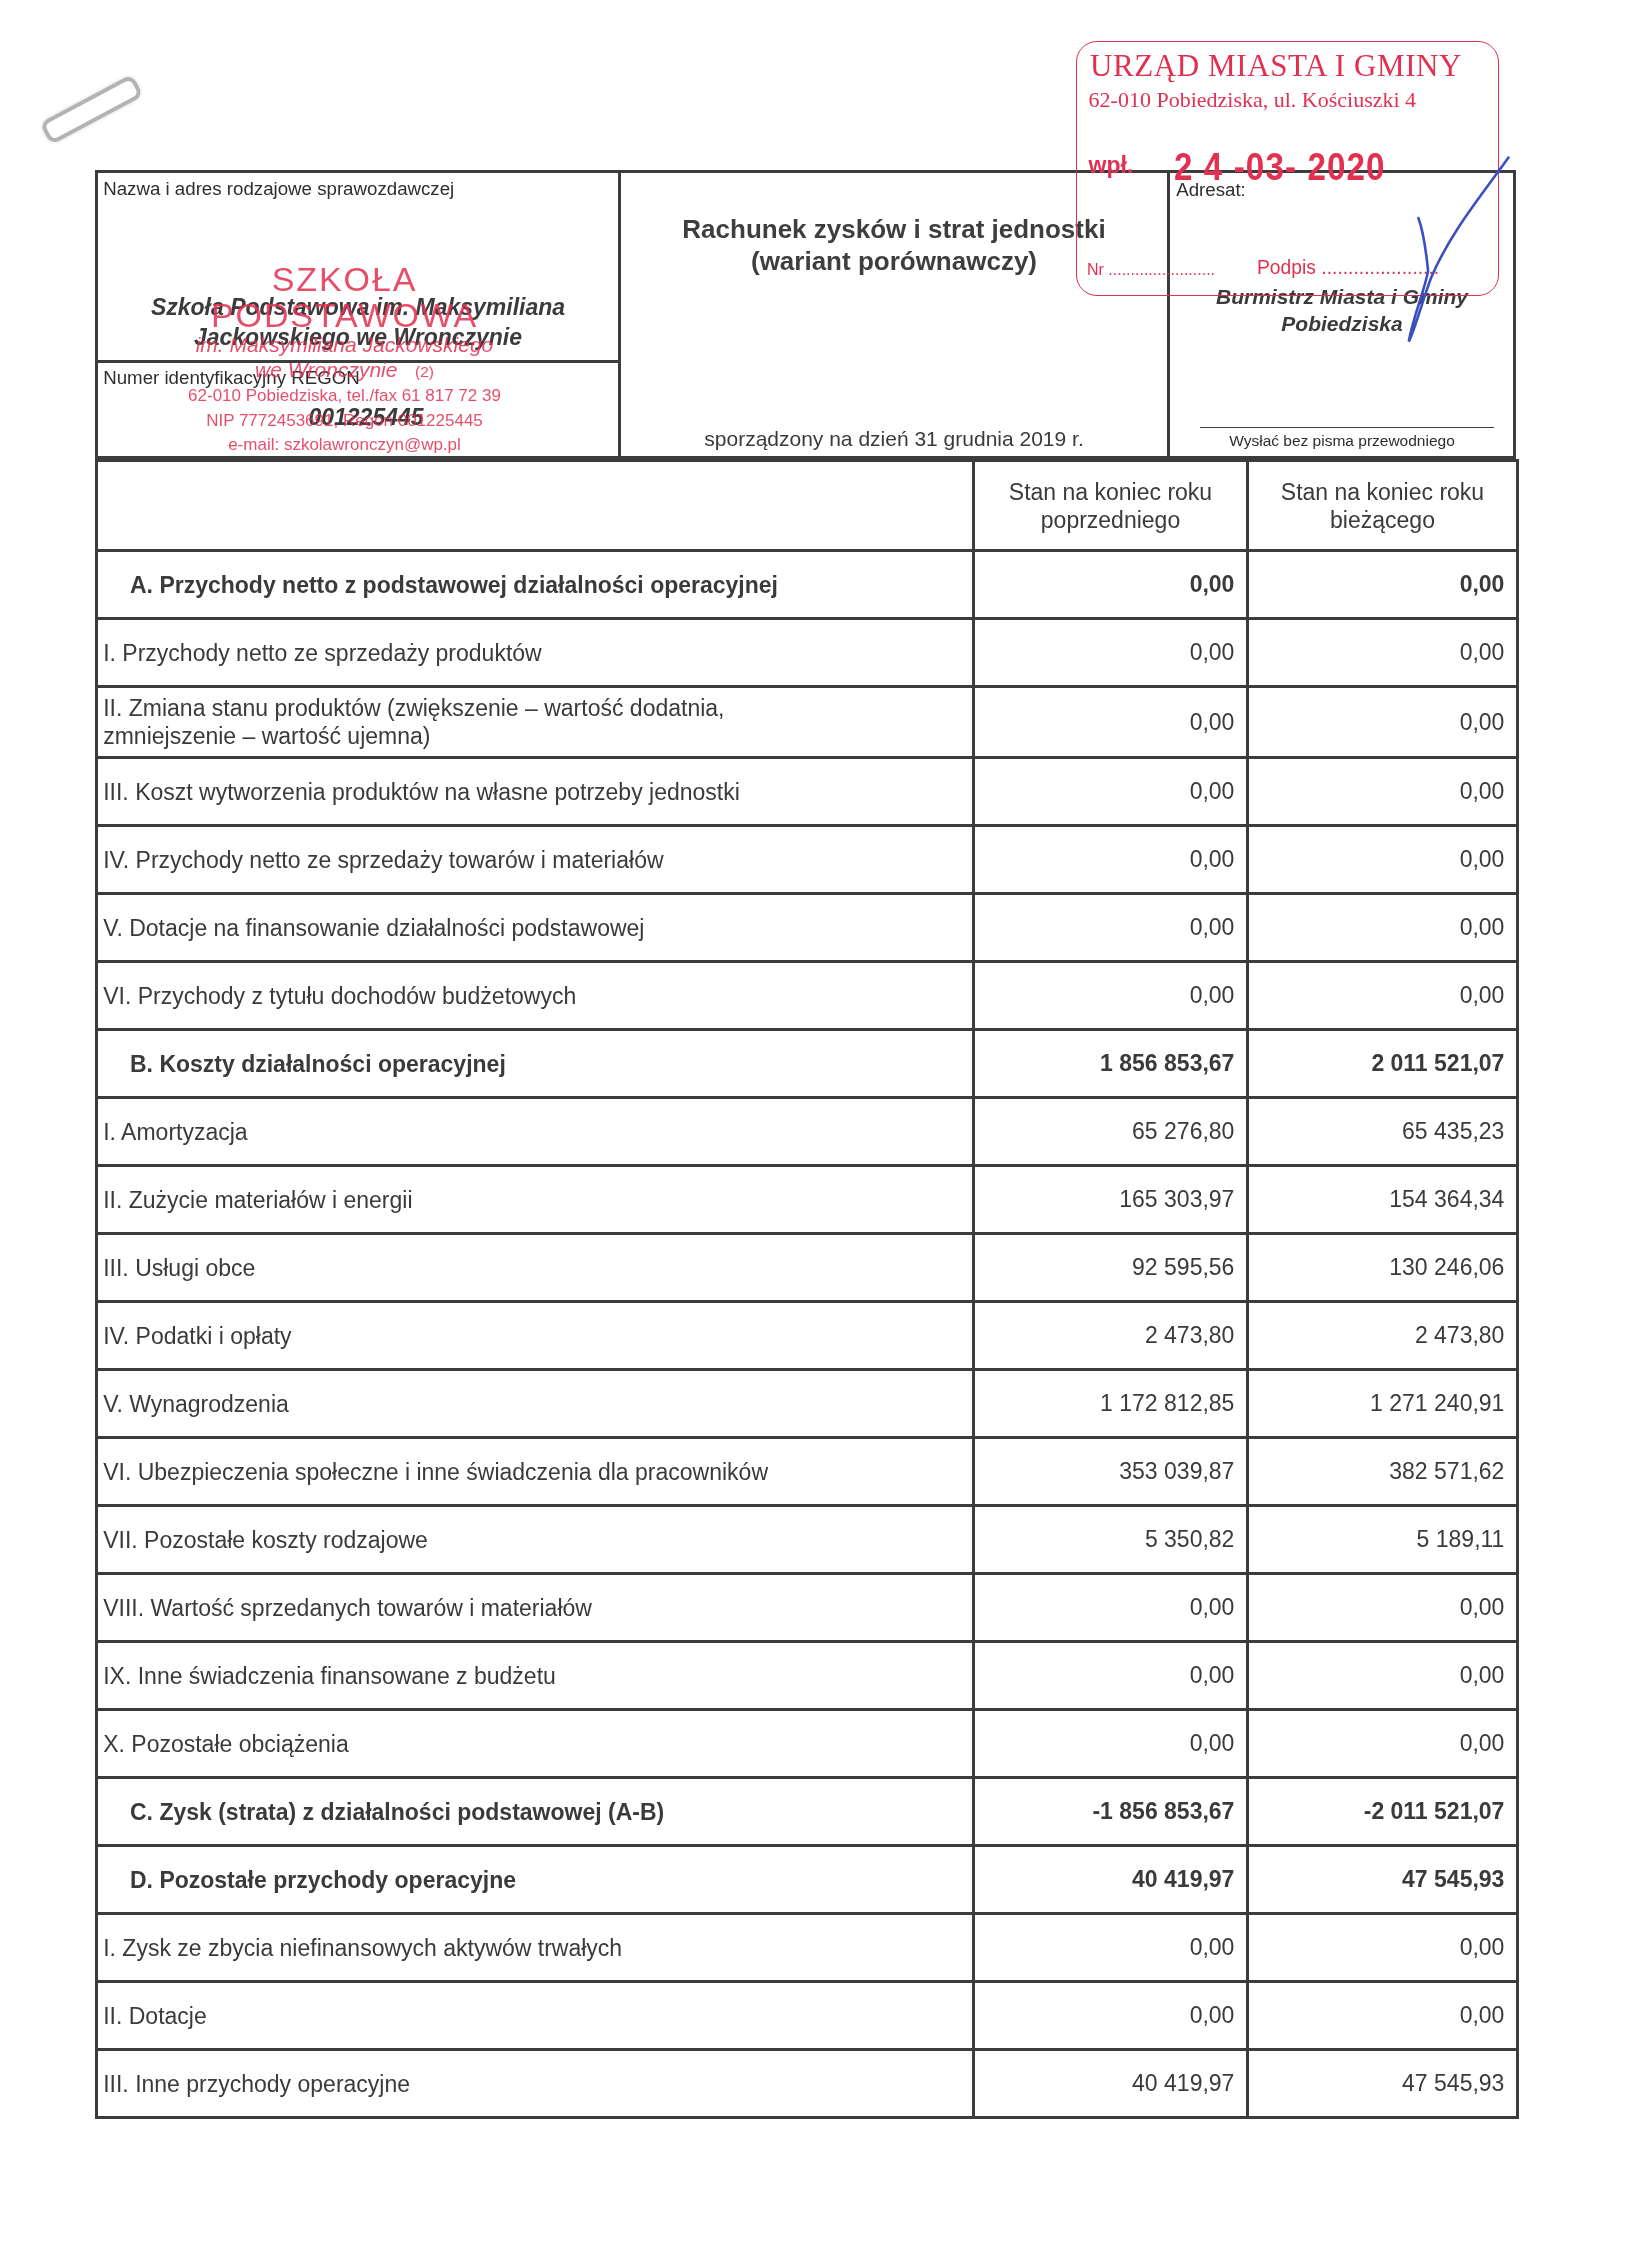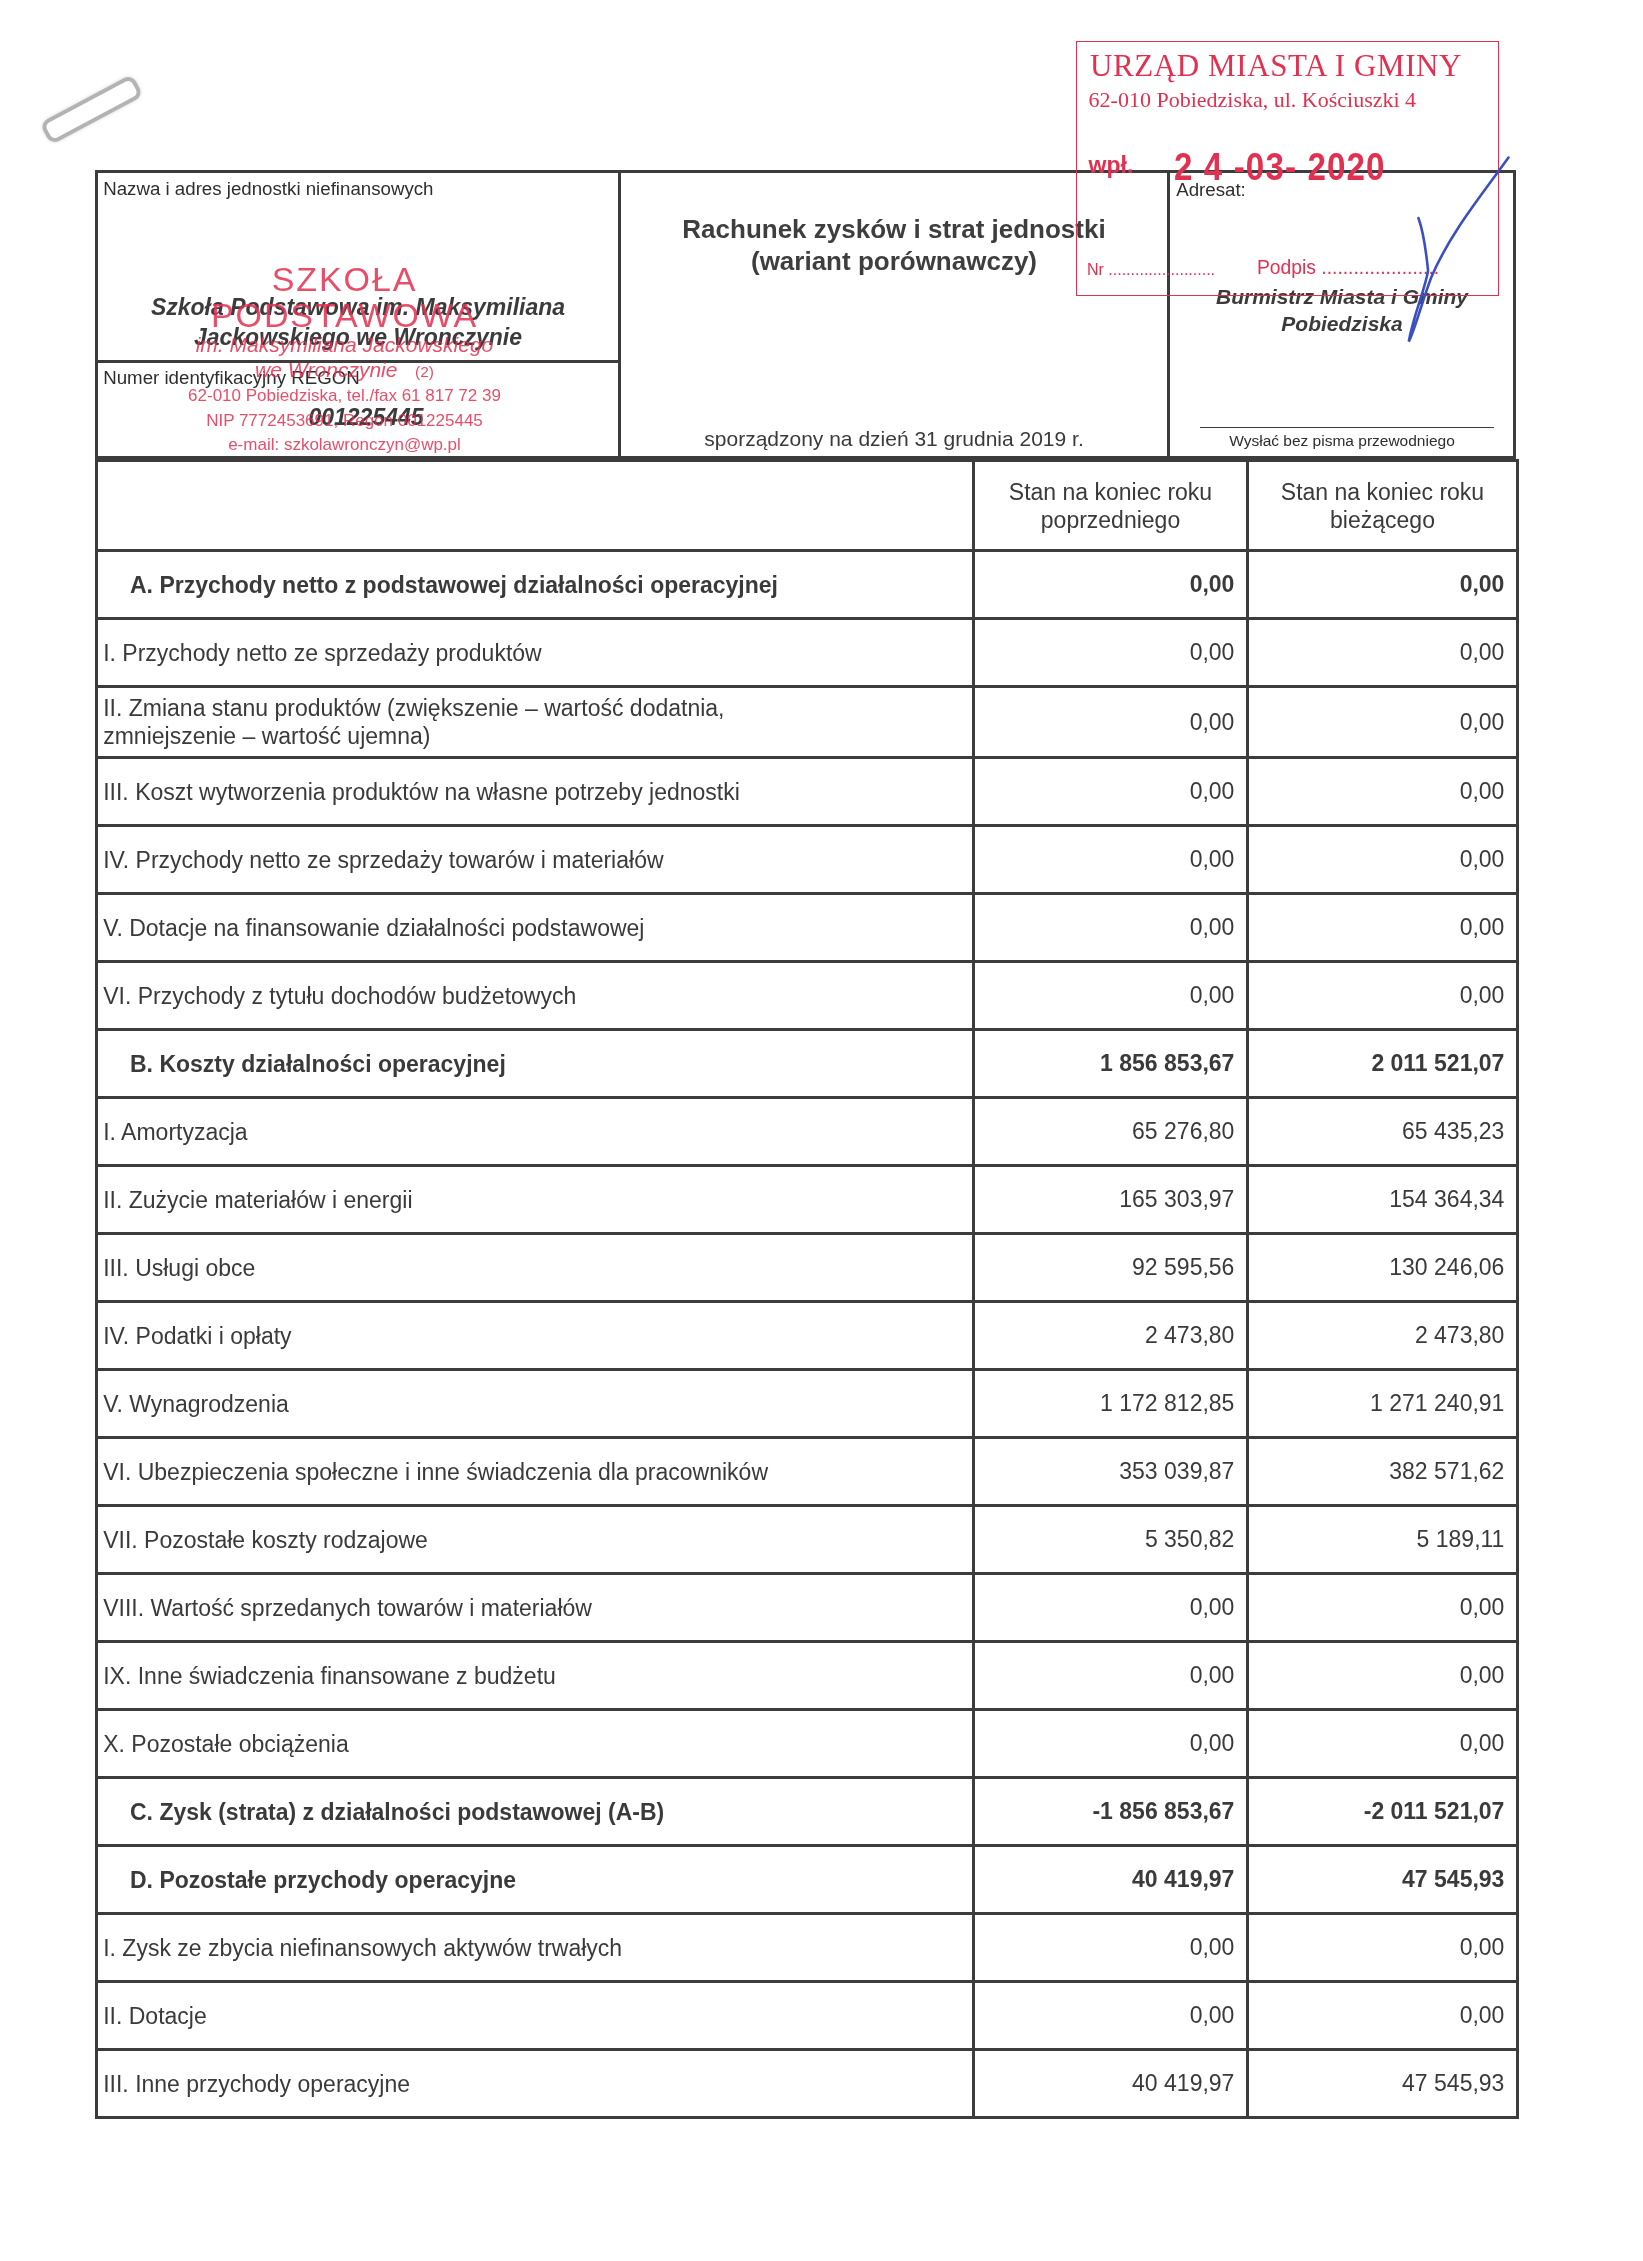--- a/index.html
+++ b/index.html
@@ -35,21 +35,21 @@
               font-size: 21px; color: #3a3a3a; }
 
   .adresat { position: absolute; left: 5.2px; top: 6.4px; font-size: 18.7px; color: #2e2e2e; }
   .burmistrz { position: absolute; left: 0; right: 0; top: 110px; text-align: center;
                font-size: 21px; font-style: italic; font-weight: bold; line-height: 27px; color: #3b3b3b; }
   .send-line { position: absolute; left: 29px; right: 19.3px; bottom: 28px; border-top: 1.9px solid #3c3c3c; }
   .send-note { position: absolute; left: 0; right: 0; bottom: 6.4px; text-align: center;
                font-size: 15.5px; color: #2e2e2e; }
 
   
-  .stamp-red { color: #e23050; }
+  .stamp-red { color: #e23050; border-radius: 21px; }
   .stamp-city { position: absolute; left: 1076px; top: 41px; width: 423px; height: 255px;
                 border: 1.9px solid #e23050; box-sizing: border-box; }
   .stamp-city .l1 { position: absolute; left: 13px; top: 6.4px; font-family: "Liberation Serif", serif;
                     font-size: 31px; letter-spacing: 0.6px; }
   .stamp-city .l2 { position: absolute; left: 11.6px; top: 45px; font-family: "Liberation Serif", serif;
                     font-size: 22px; }
   .stamp-city .wpl { position: absolute; left: 11.6px; top: 110px; font-size: 23px; font-weight: bold; }
   .stamp-city .date { position: absolute; left: 97px; top: 103px; font-size: 39px; font-weight: bold;
                       letter-spacing: 1.3px; transform: scaleX(0.85); transform-origin: left; }
   .stamp-city .nr { position: absolute; left: 10px; top: 219px; font-size: 16px; }
@@ -76,21 +76,21 @@
   .tbl tr.bold td { font-weight: bold; padding-left: 32px; }
   .tbl tr.tall td { height: 71px; }
 </style>
 </head>
 <body>
 
 <div class="clip"></div>
 
 <div class="hdr">
   <div class="hdr-col hc1">
-    <div class="unit-label">Nazwa i adres jednostki niefinansowych</div>
+    <div class="unit-label">Nazwa i adres rodzajowe sprawozdawczej</div>
     <div class="unit-name">
       <div>Szkoła Podstawowa im. Maksymiliana</div>
       <div>Jackowskiego we Wronczynie</div>
     </div>
     <div class="regon-box">
       <div class="regon-label"><span>Numer identyfikacyjny </span><b>REGON</b></div>
       <div class="regon-val">001225445</div>
     </div>
   </div>
   <div class="hdr-col hc2">

